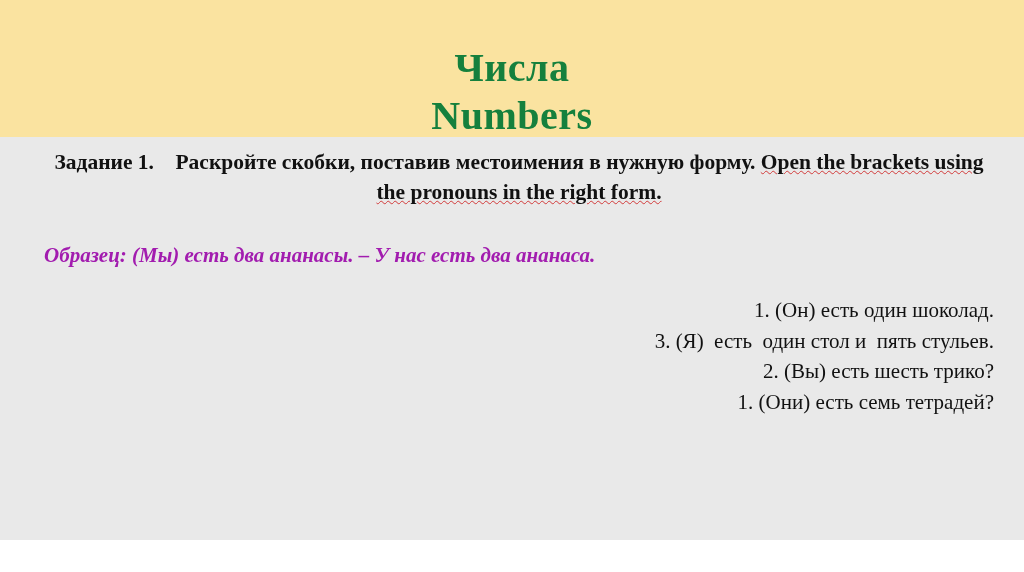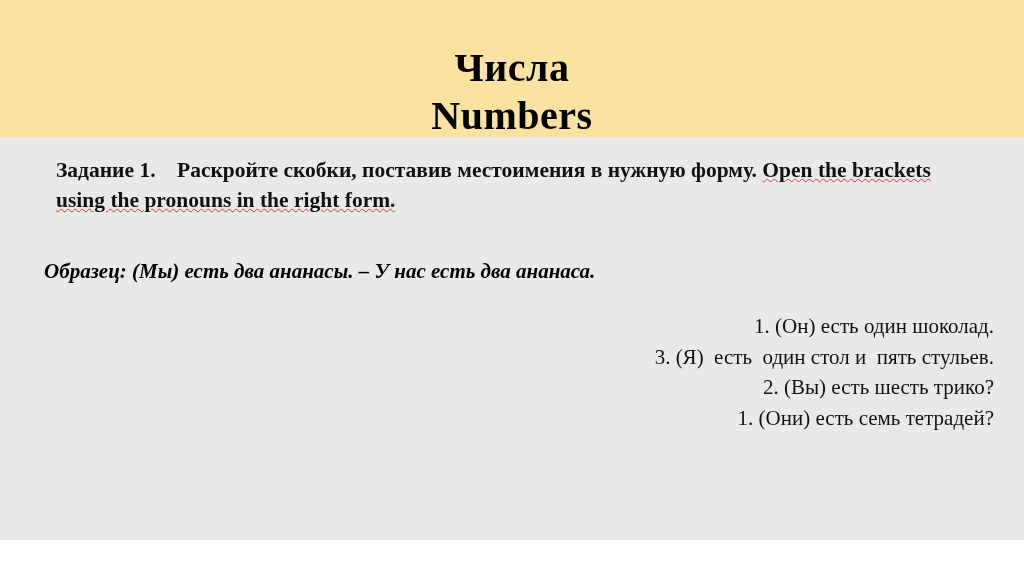--- a/index.html
+++ b/index.html
@@ -30,21 +30,21 @@
   .title-block {
     position: absolute;
     left: 0;
     top: 44px;
     width: 1024px;
     text-align: center;
     font-family: "Liberation Serif", serif;
     font-weight: bold;
     font-size: 40px;
     line-height: 48px;
-    color: #000000;
+    color: #15803d;
     letter-spacing: 0.5px;
     z-index: 3;
   }
   .title-line {
     display: block;
   }
   .body-panel {
     position: absolute;
     left: 0;
     top: 137px;
@@ -58,41 +58,42 @@
     left: 44px;
     top: 6px;
     width: 950px;
   }
   .task-line {
     font-family: "Liberation Serif", serif;
     font-weight: bold;
     font-size: 21.5px;
     line-height: 30px;
     color: #111111;
-    margin: 12px;
+    margin: 4px;
+    text-align: center;
   }
   .task-line .ru-part {
     text-decoration: none;
   }
   .spell {
     text-decoration: underline;
     text-decoration-style: wavy;
     text-decoration-color: #d23b3b;
     text-decoration-thickness: 1px;
   }
   .gap-before-example {
     height: 30px;
   }
   .example-line {
     font-family: "Liberation Serif", serif;
     font-weight: bold;
     font-style: italic;
     font-size: 21px;
     line-height: 28px;
-    color: #000000;
+    color: #a21caf;
     margin: 0;
   }
   .gap-before-list {
     height: 26px;
   }
   .item-list {
     margin: 0;
     padding: 0;
     list-style: none;
     text-align: right;

